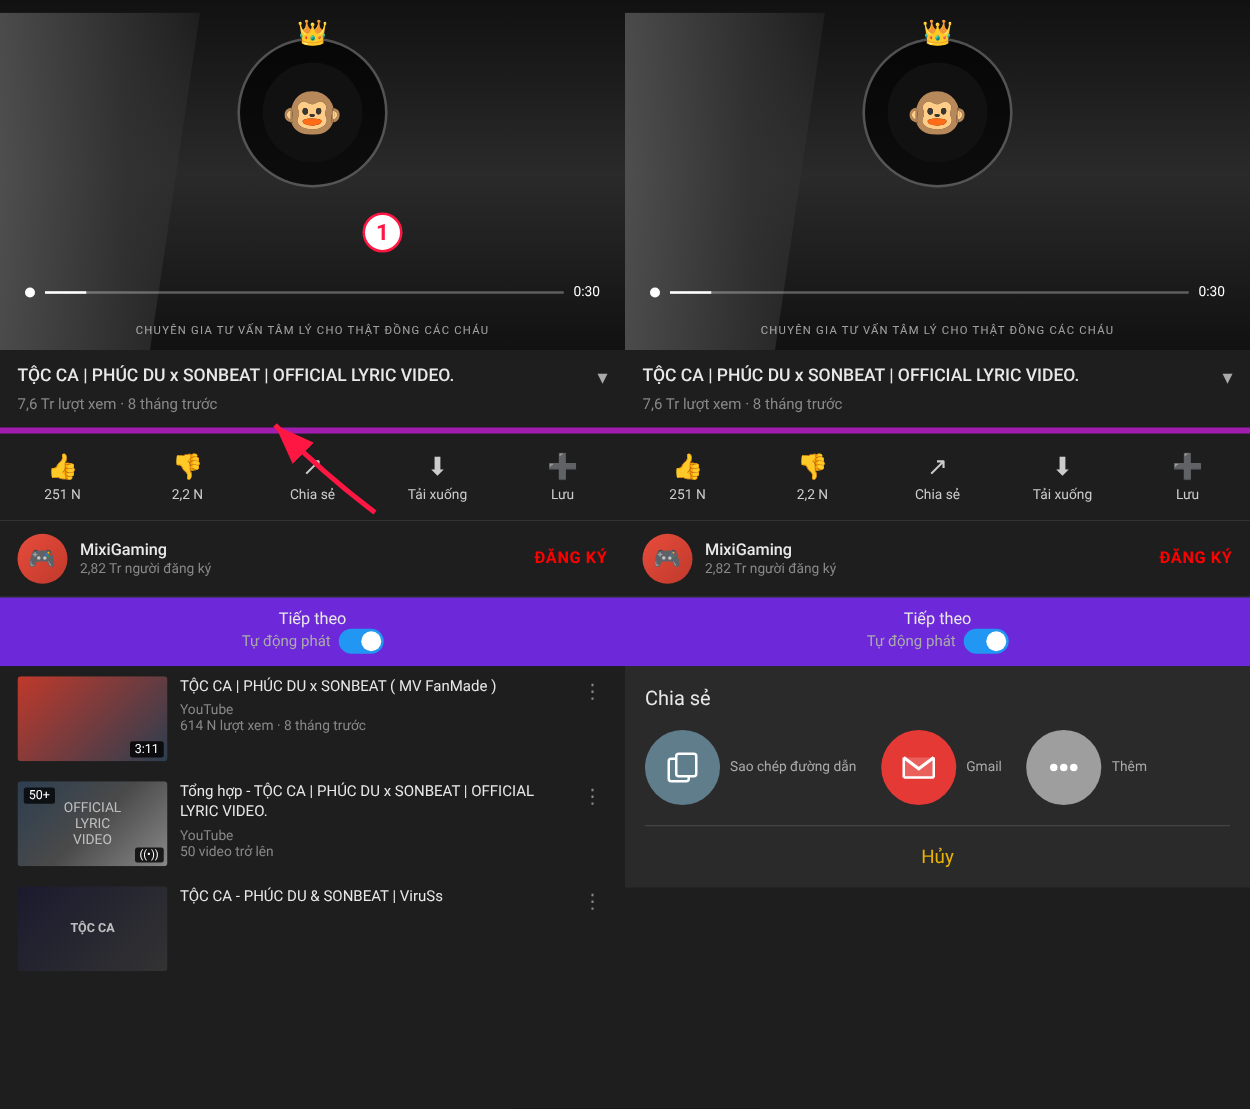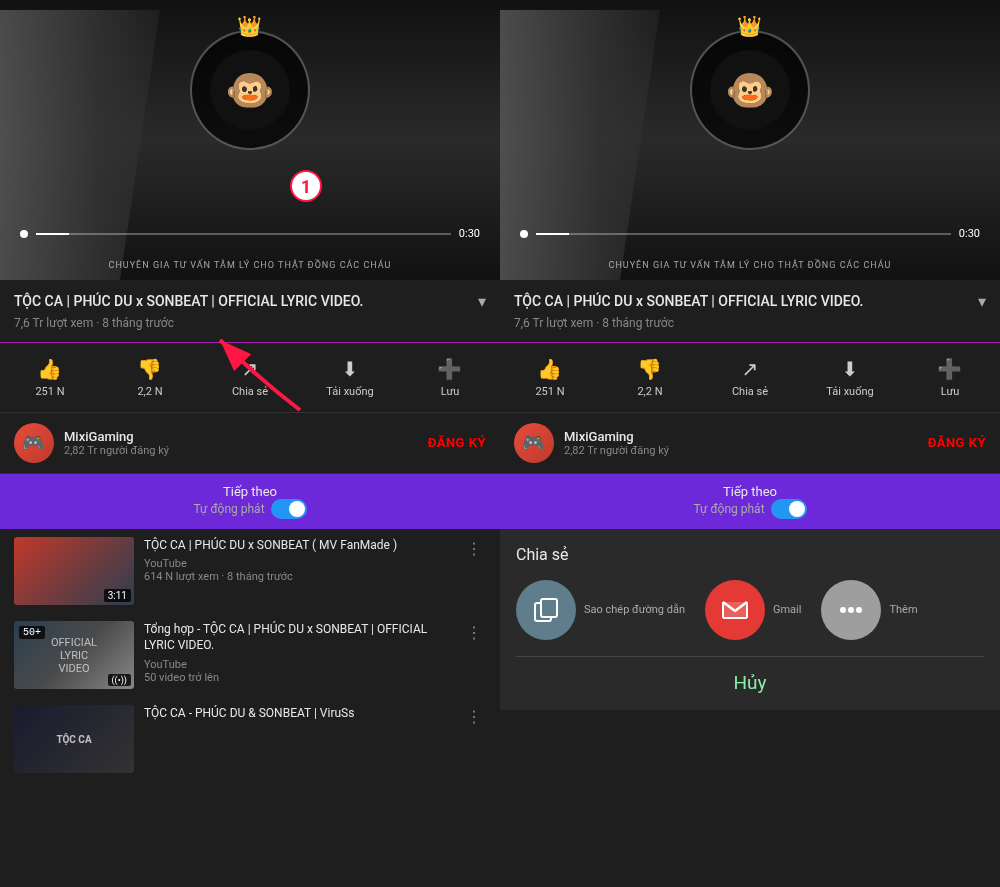--- a/index.html
+++ b/index.html
@@ -145,21 +145,21 @@
       text-align: center;
       color: rgba(255,255,255,0.6);
       font-size: 9px;
       letter-spacing: 1px;
     }
 
     
     .video-info {
       background: #1e1e1e;
       padding: 12px 14px;
-      border-bottom: 1px solid #a21caf;
+      border-bottom: 5px solid #a21caf;
     }
 
     .video-title-row {
       display: flex;
       align-items: flex-start;
       justify-content: space-between;
     }
 
     .video-title {
       color: #e8e8e8;
@@ -362,21 +362,20 @@
 
     .badge-50plus {
       position: absolute;
       top: 5px;
       left: 5px;
       background: rgba(0,0,0,0.75);
       color: white;
       font-size: 10px;
       padding: 1px 4px;
       border-radius: 2px;
-      font-family: Liberation Mono, monospace;
     }
 
     .video-item-info {
       flex: 1;
     }
 
     .video-item-title {
       color: #e8e8e8;
       font-size: 12px;
       line-height: 1.4;
@@ -483,22 +482,22 @@
     }
 
     .cancel-btn-row {
       border-top: 1px solid #444;
       padding-top: 14px;
       text-align: center;
       margin-top: 4px;
     }
 
     .cancel-btn {
-      color: #86efac;
-      font-size: 19px;
+      color: #eab308;
+      font-size: 15px;
       cursor: pointer;
     }
 
     .panel-wrapper {
       position: relative;
       width: 500px;
     }
 
     
     .video-list::-webkit-scrollbar {

